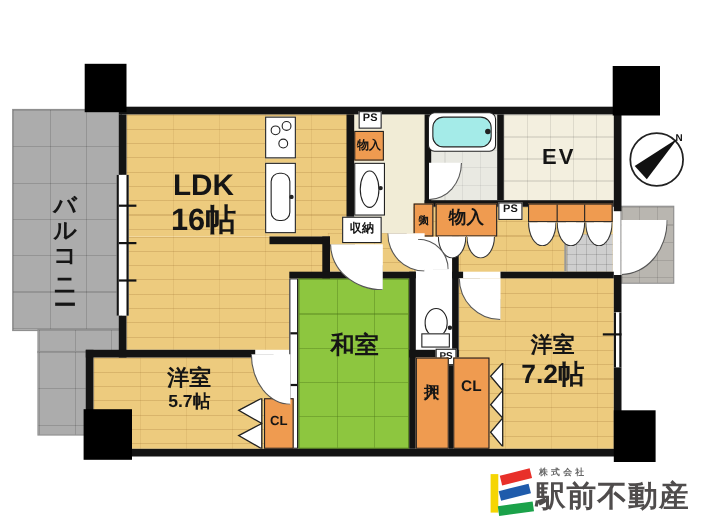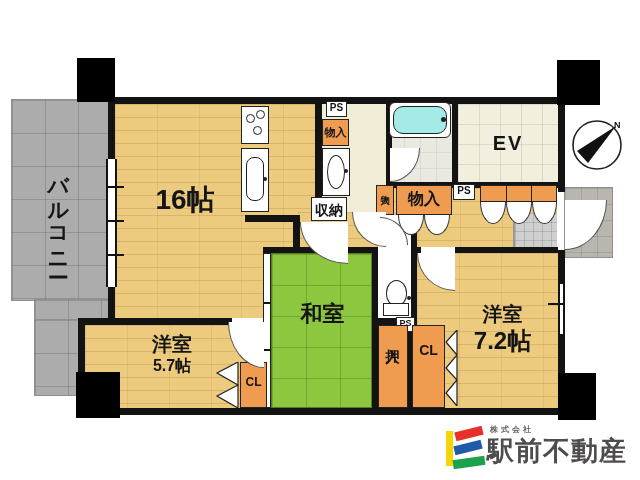--- a/index.html
+++ b/index.html
@@ -118,21 +118,21 @@
     <div class="lbl" style="font-size:10px">PS</div>
   </div>
   <div class="abs orange" style="left:322px;top:119px;width:27px;height:27px">
     <div class="lbl" style="font-size:11px;margin-top:6px">物入</div>
   </div>
   <div class="abs whitebox" style="left:322px;top:148px;width:28px;height:48px">
     <div class="abs" style="left:4px;top:6px;width:18px;height:34px;border:1px solid #222;border-radius:50%"></div>
     <div class="abs" style="left:21px;top:20px;width:4px;height:4px;background:#222;border-radius:50%"></div>
   </div>
   <div class="abs whitebox" style="left:311px;top:197px;width:36px;height:24px">
-    <div class="lbl" style="font-size:14px;margin-top:4px">収納</div>
+    <div class="lbl" style="font-size:11px;margin-top:4px">収納</div>
   </div>
 
   <div class="abs whitebox" style="left:389px;top:102px;width:62px;height:36px;border-radius:6px">
     <div class="abs" style="left:3px;top:3px;width:54px;height:28px;background:#a4ebe8;border:1px solid #222;border-radius:10px"></div>
     <div class="abs" style="left:51px;top:14px;width:5px;height:5px;background:#222;border-radius:50%"></div>
   </div>
 
   <div class="abs orange" style="left:376px;top:185px;width:18px;height:30px">
     <div class="lbl vtext" style="font-size:9px;margin:2px auto 0">物入</div>
   </div>
@@ -184,20 +184,21 @@
   <div class="abs arc arc-bl" style="left:417px;top:253px;width:38px;height:38px"></div>
   <div class="abs arc arc-bl" style="left:228px;top:322px;width:36px;height:46px"></div>
   <div class="abs arc arc-br" style="left:565px;top:200px;width:42px;height:50px"></div>
 
   <div class="abs pillar" style="left:77px;top:58px;width:38px;height:44px"></div>
   <div class="abs pillar" style="left:557px;top:60px;width:43px;height:45px"></div>
   <div class="abs pillar" style="left:76px;top:372px;width:44px;height:46px"></div>
   <div class="abs pillar" style="left:558px;top:373px;width:38px;height:47px"></div>
 
   <div class="abs lbl vtext" style="left:46px;top:162px;font-size:21px;letter-spacing:2px">バルコニー</div>
+  <div class="abs lbl" style="left:125px;top:153px;width:120px;font-size:27px">LDK</div>
   <div class="abs lbl" style="left:125px;top:184px;width:120px;font-size:28px">16帖</div>
   <div class="abs lbl" style="left:275px;top:301px;width:95px;font-size:22px">和室</div>
   <div class="abs lbl" style="left:112px;top:333px;width:120px;font-size:20px">洋室</div>
   <div class="abs lbl" style="left:112px;top:357px;width:120px;font-size:16px">5.7帖</div>
   <div class="abs lbl" style="left:445px;top:303px;width:115px;font-size:20px">洋室</div>
   <div class="abs lbl" style="left:445px;top:327px;width:115px;font-size:24px">7.2帖</div>
   <div class="abs lbl" style="left:458px;top:132px;width:100px;font-size:20px;letter-spacing:2px">EV</div>
 
   <svg class="abs" style="left:571px;top:118px" width="54" height="54" viewBox="0 0 54 54">
     <circle cx="26" cy="27" r="24" fill="#fff" stroke="#222" stroke-width="1.6"></circle>

